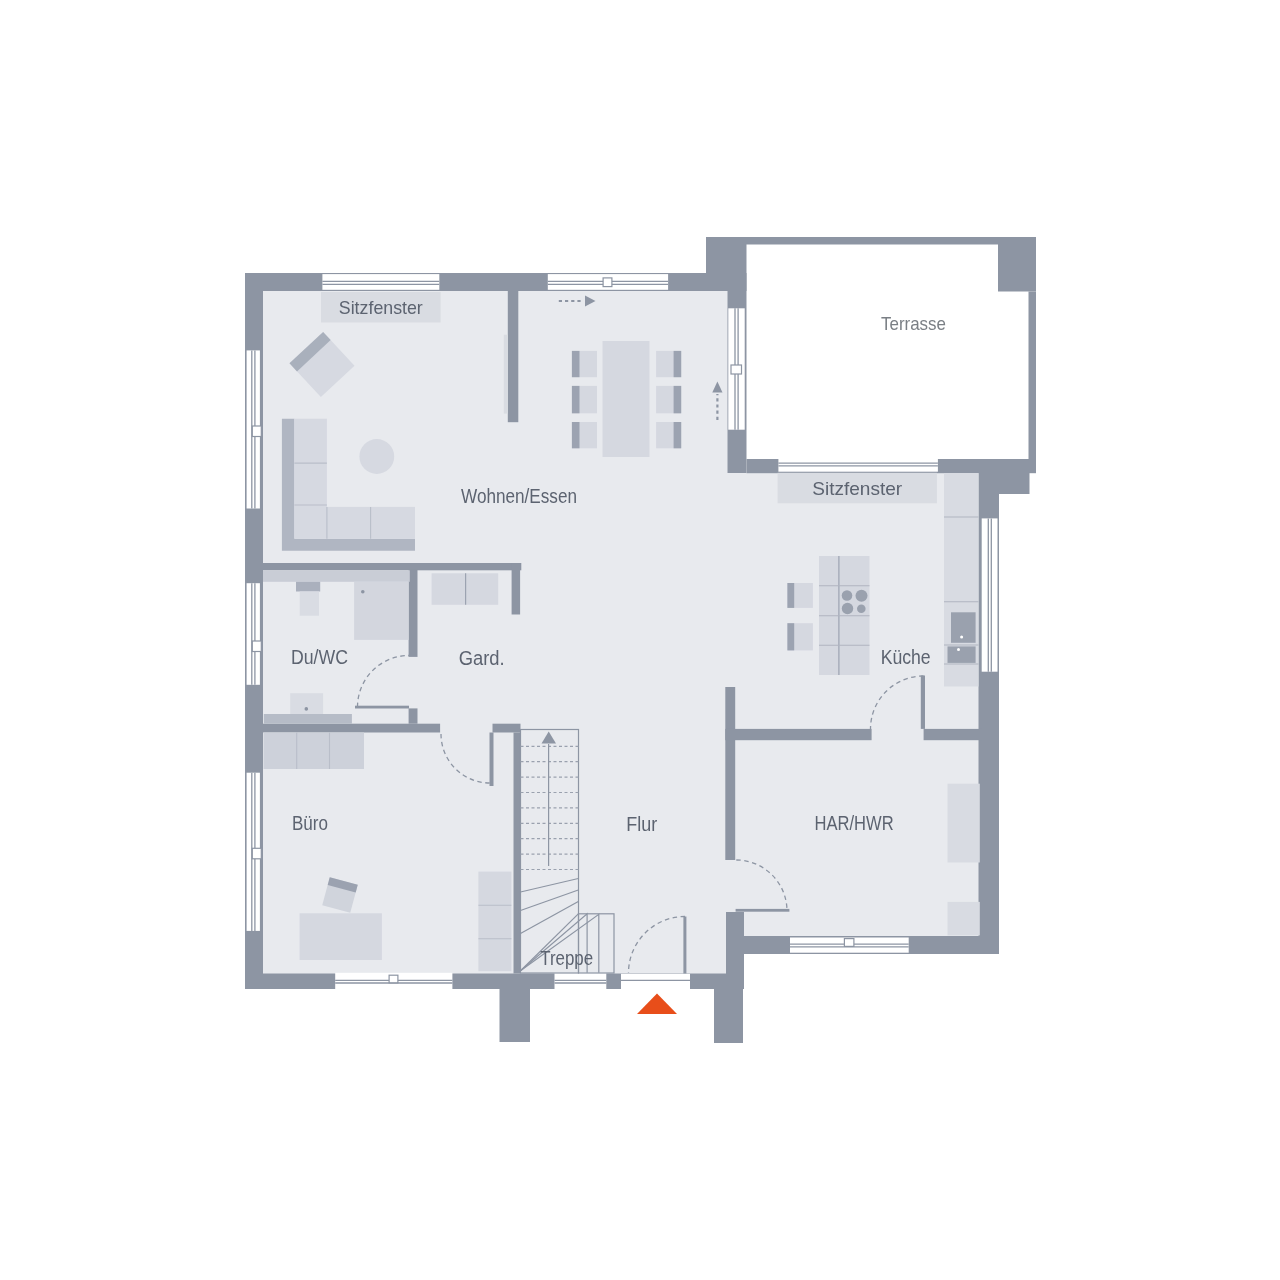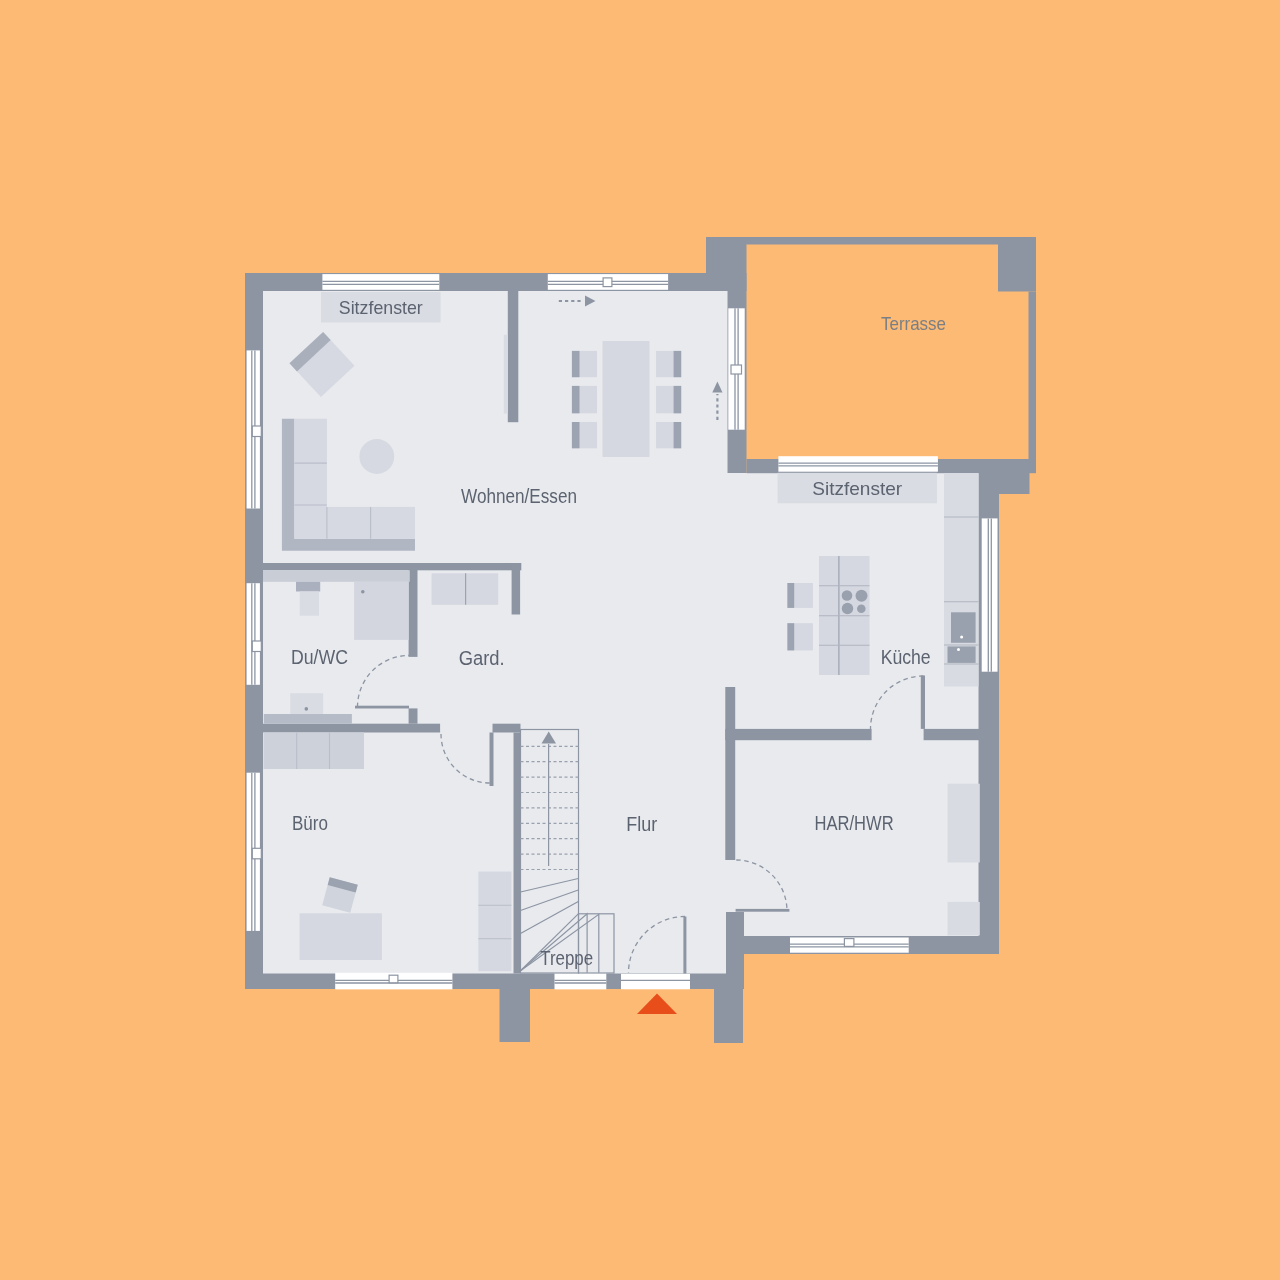--- a/index.html
+++ b/index.html
@@ -1,16 +1,16 @@
 <!DOCTYPE html>
 <html><head>
 <meta charset="utf-8">
 <style>
   html,body{margin:0;padding:0;background:#000;}
-  #canvas{position:relative;width:1280px;height:1280px;background:#fdba74;overflow:hidden;}
+  #canvas{position:relative;width:1280px;height:1280px;background:#ffffff;overflow:hidden;}
   svg{position:absolute;top:0;left:0;}
   text{font-family:"Liberation Sans", sans-serif;}
 </style>
 </head>
 <body>
 <div id="canvas">
 <svg width="1280" height="1280" viewBox="0 0 1280 1280">
 
   <rect x="263" y="291" width="481" height="683" fill="#e8eaee"></rect>
 

